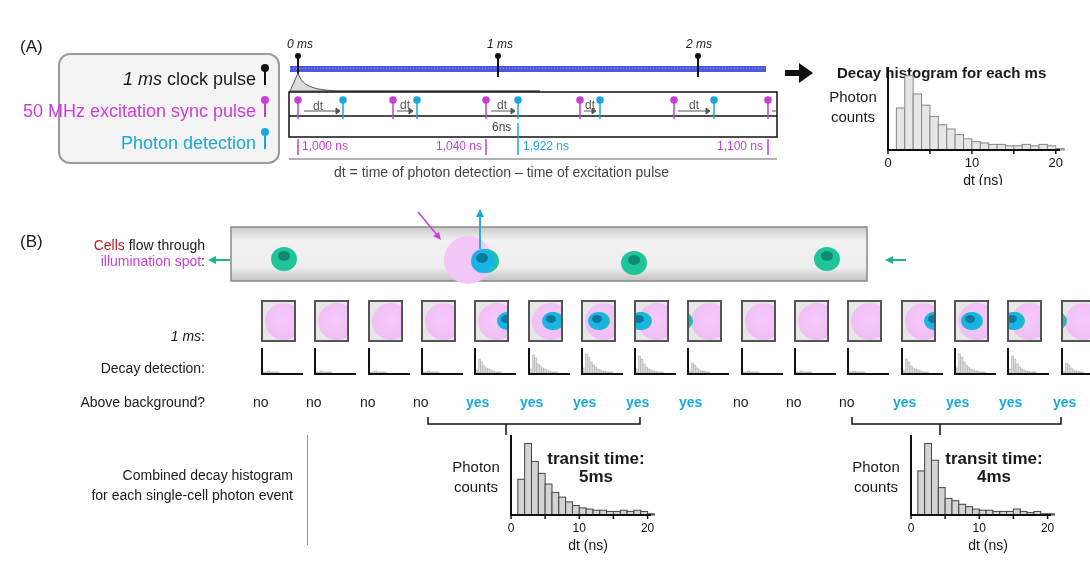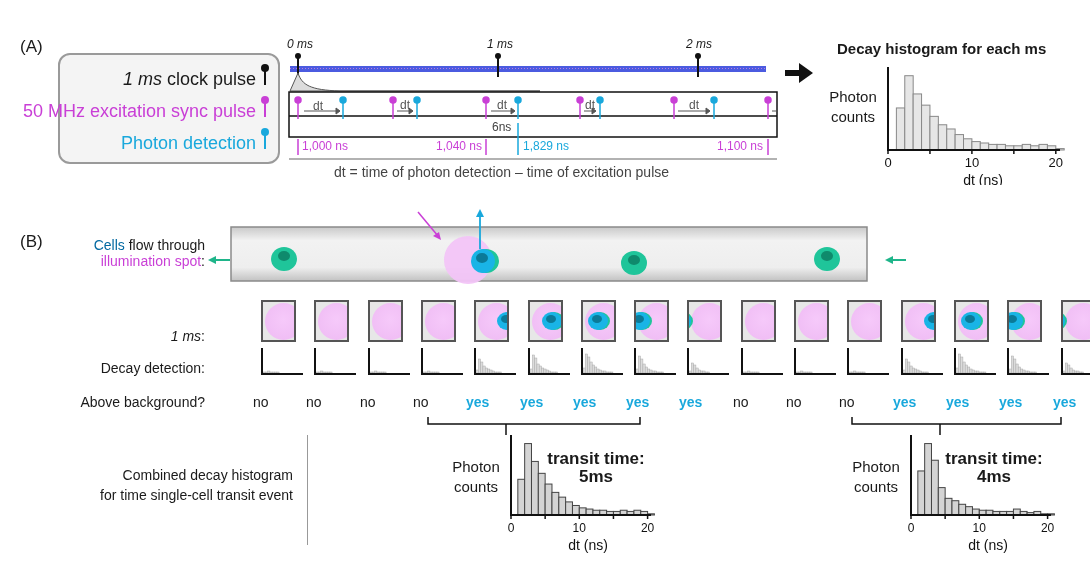--- a/index.html
+++ b/index.html
@@ -9,21 +9,21 @@
   .panel-label { font-size: 17px; }
   .legend-box { position: absolute; left: 58px; top: 53px; width: 222px; height: 111px;
                 border: 2px solid #9a9a9a; border-radius: 12px; background: #f4f4f4; box-sizing: border-box; }
   .legend-row { position: absolute; right: 22px; font-size: 18px; white-space: nowrap; text-align: left; }
   .it { font-style: italic; }
   .pin { position: absolute; width: 2px; height: 18px; }
   .pin::before { content: ""; position: absolute; left: -3px; top: -3px; width: 8px; height: 8px; border-radius: 50%; background: inherit; }
   .tick-label { font-size: 12px; font-style: italic; }
   .ns-label { font-size: 12px; }
   .dt-eq { font-size: 14px; color: #444; }
-  .hist-title { font-size: 15px; font-weight: bold; }
+  .hist-title { font-size: 15px; font-weight: bold; margin-top: 24px; }
   .axis-text { font-size: 15px; }
   .side-label { font-size: 14px; text-align: right; white-space: nowrap; }
   .yn { position: absolute; font-size: 14px; width: 50px; text-align: left; }
   .yn.yes { color: #19a8dc; font-weight: bold; }
   .frame { position: absolute; width: 35px; height: 42px; border: 2px solid #555; background: #e7e7e7; box-sizing: border-box; overflow: hidden; }
   .spot { position: absolute; left: 2px; top: 1px; width: 37px; height: 37px; border-radius: 50%; background: radial-gradient(circle at 50% 45%, #f6c9fa, #eebaf3); }
   .transit-title { font-size: 17px; font-weight: bold; text-align: center; white-space: nowrap; line-height: 18px; }
 </style>
 </head>
 <body>
@@ -142,21 +142,21 @@
 
 <div class="abs ns-label" style="left:313px;top:99px;color:#555;">dt</div>
 <div class="abs ns-label" style="left:400px;top:98px;color:#555;">dt</div>
 <div class="abs ns-label" style="left:497px;top:98px;color:#555;">dt</div>
 <div class="abs ns-label" style="left:585px;top:98px;color:#555;">dt</div>
 <div class="abs ns-label" style="left:689px;top:98px;color:#555;">dt</div>
 <div class="abs ns-label" style="left:492px;top:120px;color:#444;">6ns</div>
 
 <div class="abs ns-label" style="left:302px;top:139px;color:#c93fd6;">1,000 ns</div>
 <div class="abs ns-label" style="left:436px;top:139px;color:#c93fd6;">1,040 ns</div>
-<div class="abs ns-label" style="left:523px;top:139px;color:#19a8dc;">1,829 ns</div>
+<div class="abs ns-label" style="left:523px;top:139px;color:#19a8dc;">1,922 ns</div>
 <div class="abs ns-label" style="left:717px;top:139px;color:#c93fd6;">1,100 ns</div>
 
 <div class="abs dt-eq" style="left:334px;top:164px;">dt = time of photon detection – time of excitation pulse</div>
 
 <svg class="abs" style="left:785px;top:63px;" width="30" height="20">
   <rect x="0" y="7" width="16" height="6" fill="#111"></rect>
     <polygon points="14,0 28,10 14,20" fill="#111"></polygon>
 </svg>
 
 <div class="abs hist-title" style="left:837px;top:40px;">Decay histogram for each ms</div>
@@ -191,21 +191,21 @@
     <line x1="91.90243902439025" y1="90" x2="91.90243902439025" y2="94" stroke="#111" stroke-width="1.5"></line>
     <line x1="133.85365853658536" y1="90" x2="133.85365853658536" y2="94" stroke="#111" stroke-width="1.5"></line>
     <line x1="175.8048780487805" y1="90" x2="175.8048780487805" y2="94" stroke="#111" stroke-width="1.5"></line>
     <text x="8" y="107" text-anchor="middle" font-size="13" font-family="Liberation Sans, sans-serif" fill="#111">0</text>
     <text x="91.90243902439025" y="107" text-anchor="middle" font-size="13" font-family="Liberation Sans, sans-serif" fill="#111">10</text>
     <text x="175.8048780487805" y="107" text-anchor="middle" font-size="13" font-family="Liberation Sans, sans-serif" fill="#111">20</text>
     <text x="103" y="125" text-anchor="middle" font-size="14" font-family="Liberation Sans, sans-serif" fill="#111">dt (ns)</text>
   </svg>
 
 <div class="abs side-label" style="left:60px;top:237px;width:145px;">
-  <div><span style="color:#0369a1;text-align:right;">Cells</span><span> flow through</span></div>
+  <div><span style="color:#b91c1c;text-align:right;">Cells</span><span> flow through</span></div>
   <div><span style="color:#c93fd6;">illumination spot</span><span>:</span></div>
 </div>
 <svg class="abs" style="left:200px;top:205px;" width="720" height="90">
   <defs>
     <linearGradient id="tube" x1="0" y1="0" x2="0" y2="1">
       <stop offset="0" stop-color="#c9c9c9"></stop>
         <stop offset="0.25" stop-color="#f2f2f2"></stop>
       <stop offset="0.75" stop-color="#eeeeee"></stop>
         <stop offset="1" stop-color="#c2c2c2"></stop>
     </linearGradient>
@@ -586,21 +586,21 @@
 
 <svg class="abs" style="left:420px;top:415px;" width="650" height="25">
   <path d="M8 2 L8 9 L220 9 L220 2" fill="none" stroke="#111" stroke-width="1.5"></path>
   <line x1="86" y1="9" x2="86" y2="20" stroke="#111" stroke-width="1.5"></line>
   <path d="M432 2 L432 9 L641 9 L641 2" fill="none" stroke="#111" stroke-width="1.5"></path>
   <line x1="520" y1="9" x2="520" y2="20" stroke="#111" stroke-width="1.5"></line>
 </svg>
 
 <div class="abs side-label" style="left:40px;top:465px;width:253px;line-height:20px;">
   <div>Combined decay histogram</div>
-  <div>for time single-cell transit event</div>
+  <div>for each single-cell photon event</div>
 </div>
 <div class="abs" style="left:307px;top:435px;width:1px;height:110px;background:#999;"></div>
 
 <div class="abs axis-text" style="left:445px;top:457px;text-align:center;line-height:20px;width:62px;">Photon counts</div>
 <svg class="abs hist" id="hist1" style="left:505px;top:435px;" width="160" height="120">
     <rect x="12.829268292682926" y="44.285714285714285" width="6.829268292682926" height="35.714285714285715" fill="#d4d4d4" stroke="#444" stroke-width="1"></rect>
     <rect x="19.65853658536585" y="8.57142857142857" width="6.829268292682929" height="71.42857142857143" fill="#d4d4d4" stroke="#444" stroke-width="1"></rect>
     <rect x="26.48780487804878" y="26.42857142857143" width="6.829268292682922" height="53.57142857142857" fill="#d4d4d4" stroke="#444" stroke-width="1"></rect>
     <rect x="33.3170731707317" y="38.33333333333333" width="6.829268292682933" height="41.66666666666667" fill="#d4d4d4" stroke="#444" stroke-width="1"></rect>
     <rect x="40.146341463414636" y="49.04761904761905" width="6.829268292682926" height="30.95238095238095" fill="#d4d4d4" stroke="#444" stroke-width="1"></rect>

